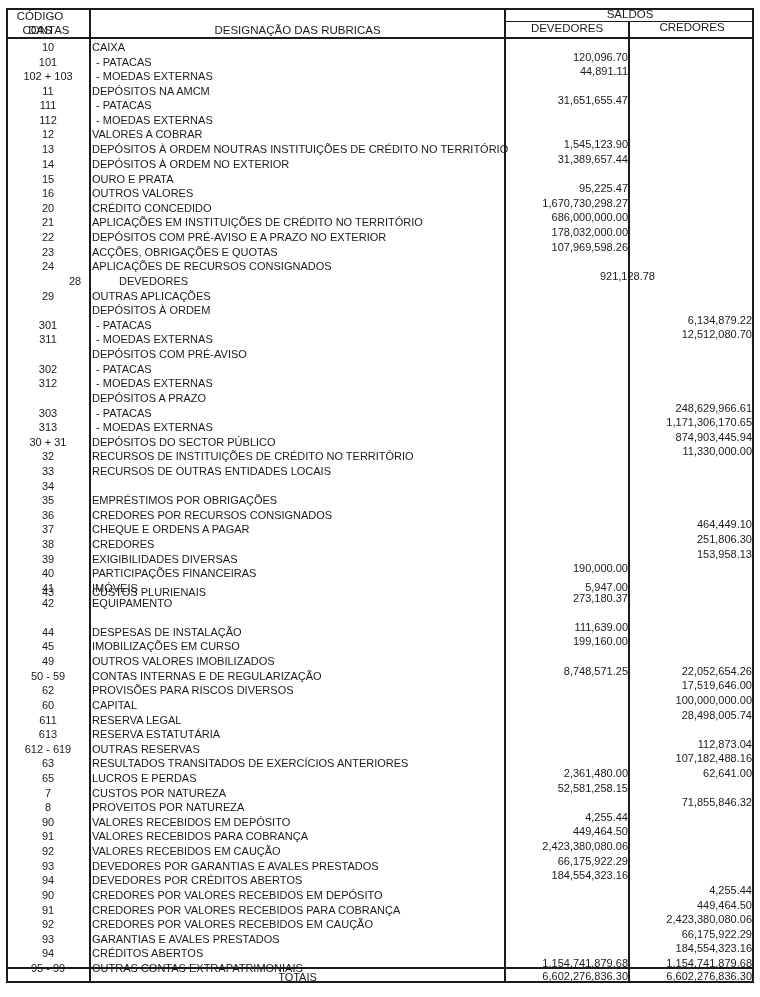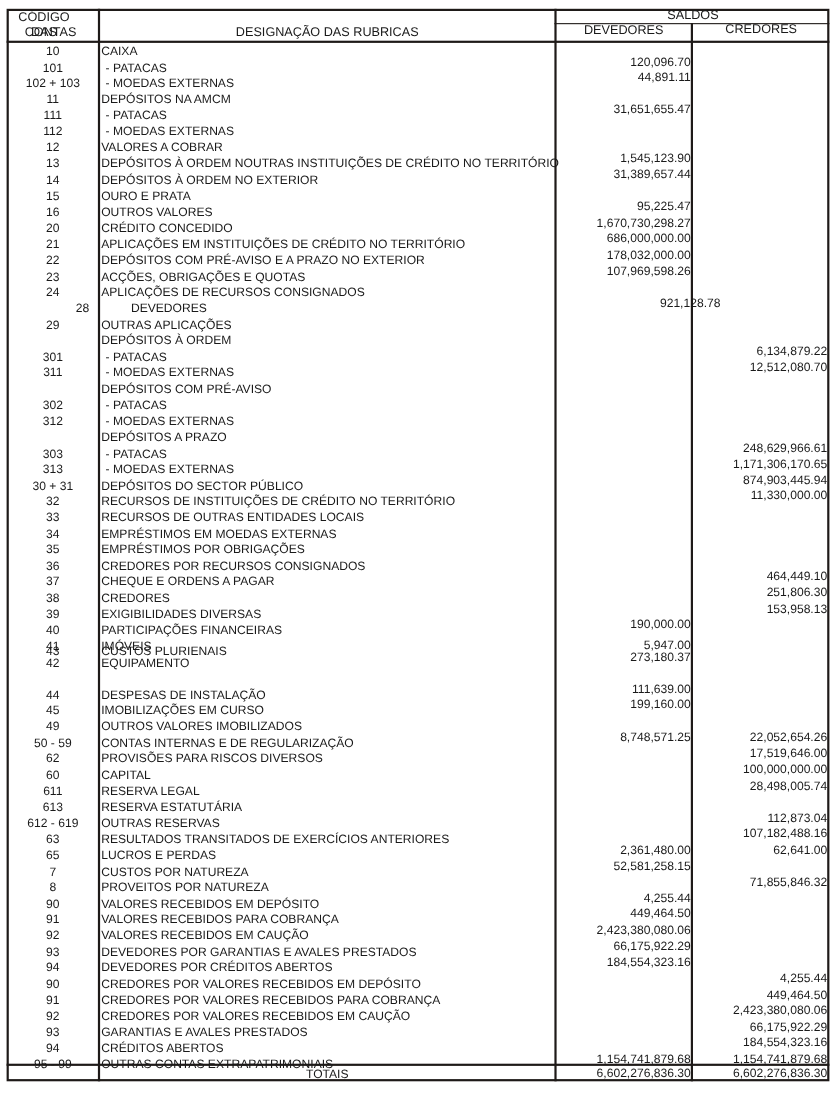--- a/index.html
+++ b/index.html
@@ -216,21 +216,20 @@
         <span class="cred">11,330,000.00</span>
       </div>
       <div class="row" style="top: 455.98px;">
         <span class="code">33</span>
         <span class="desc">RECURSOS DE OUTRAS ENTIDADES LOCAIS</span>
         <span class="deb"></span>
         <span class="cred"></span>
       </div>
       <div class="row" style="top: 470.6px;">
         <span class="code">34</span>
-        <span class="desc">EMPRÉSTIMOS EM MOEDAS EXTERNAS</span>
         <span class="deb"></span>
         <span class="cred"></span>
       </div>
       <div class="row" style="top: 485.22px;">
         <span class="code">35</span>
         <span class="desc">EMPRÉSTIMOS POR OBRIGAÇÕES</span>
         <span class="deb"></span>
         <span class="cred"></span>
       </div>
       <div class="row" style="top: 499.84px;">

